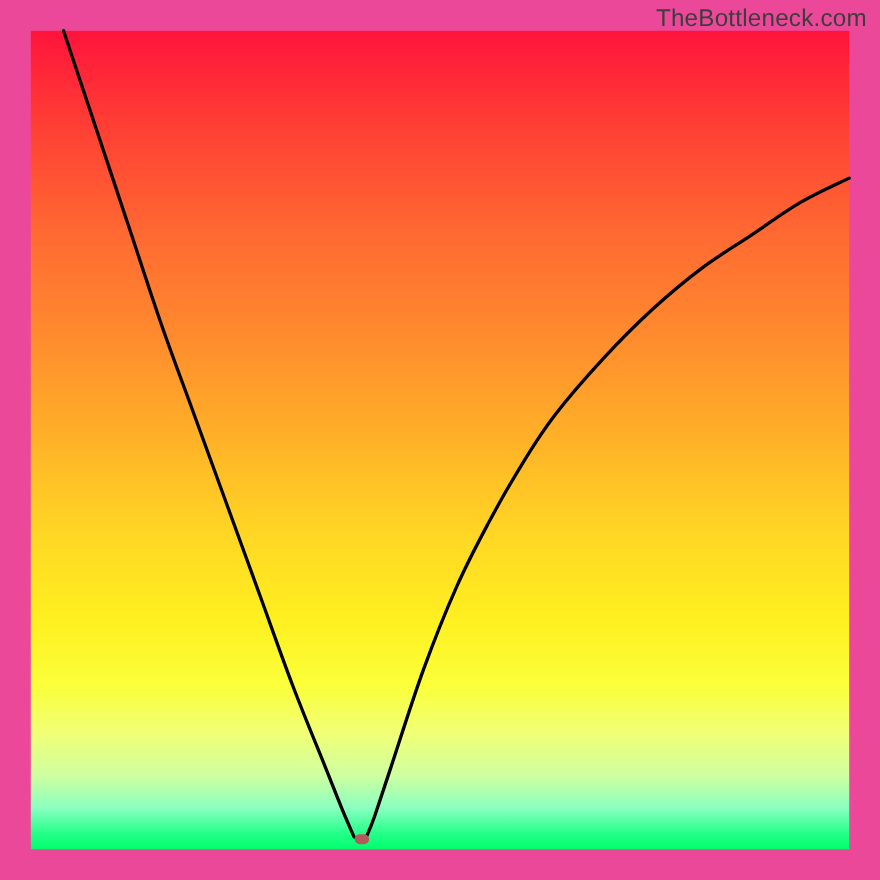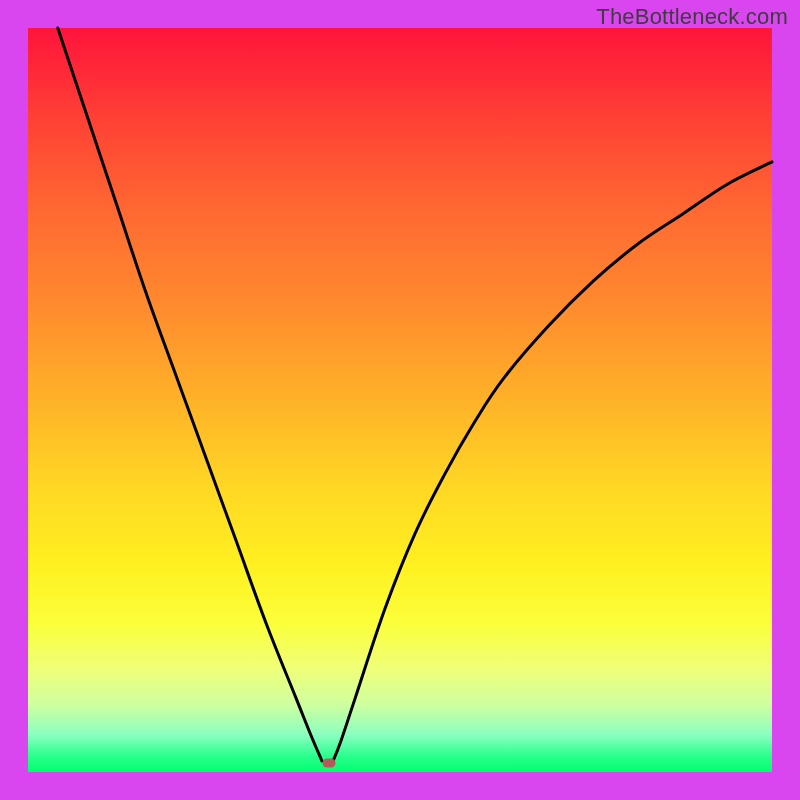--- a/index.html
+++ b/index.html
@@ -1,21 +1,21 @@
 <!DOCTYPE html>
 <html><head>
 <meta charset="utf-8">
 <style>
   * { margin: 0; padding: 0; box-sizing: border-box; }
   html, body { width: 800px; height: 800px; overflow: hidden; background: #000; }
   .frame {
     position: relative;
     width: 800px;
     height: 800px;
-    background: #d946ef;
+    background: #ec4899;
   }
   .watermark {
     position: absolute;
     top: 4px;
     right: 12px;
     font-family: Arial, Helvetica, sans-serif;
     font-size: 22px;
     font-weight: 500;
     color: #3d3d3d;
     letter-spacing: 0.2px;

